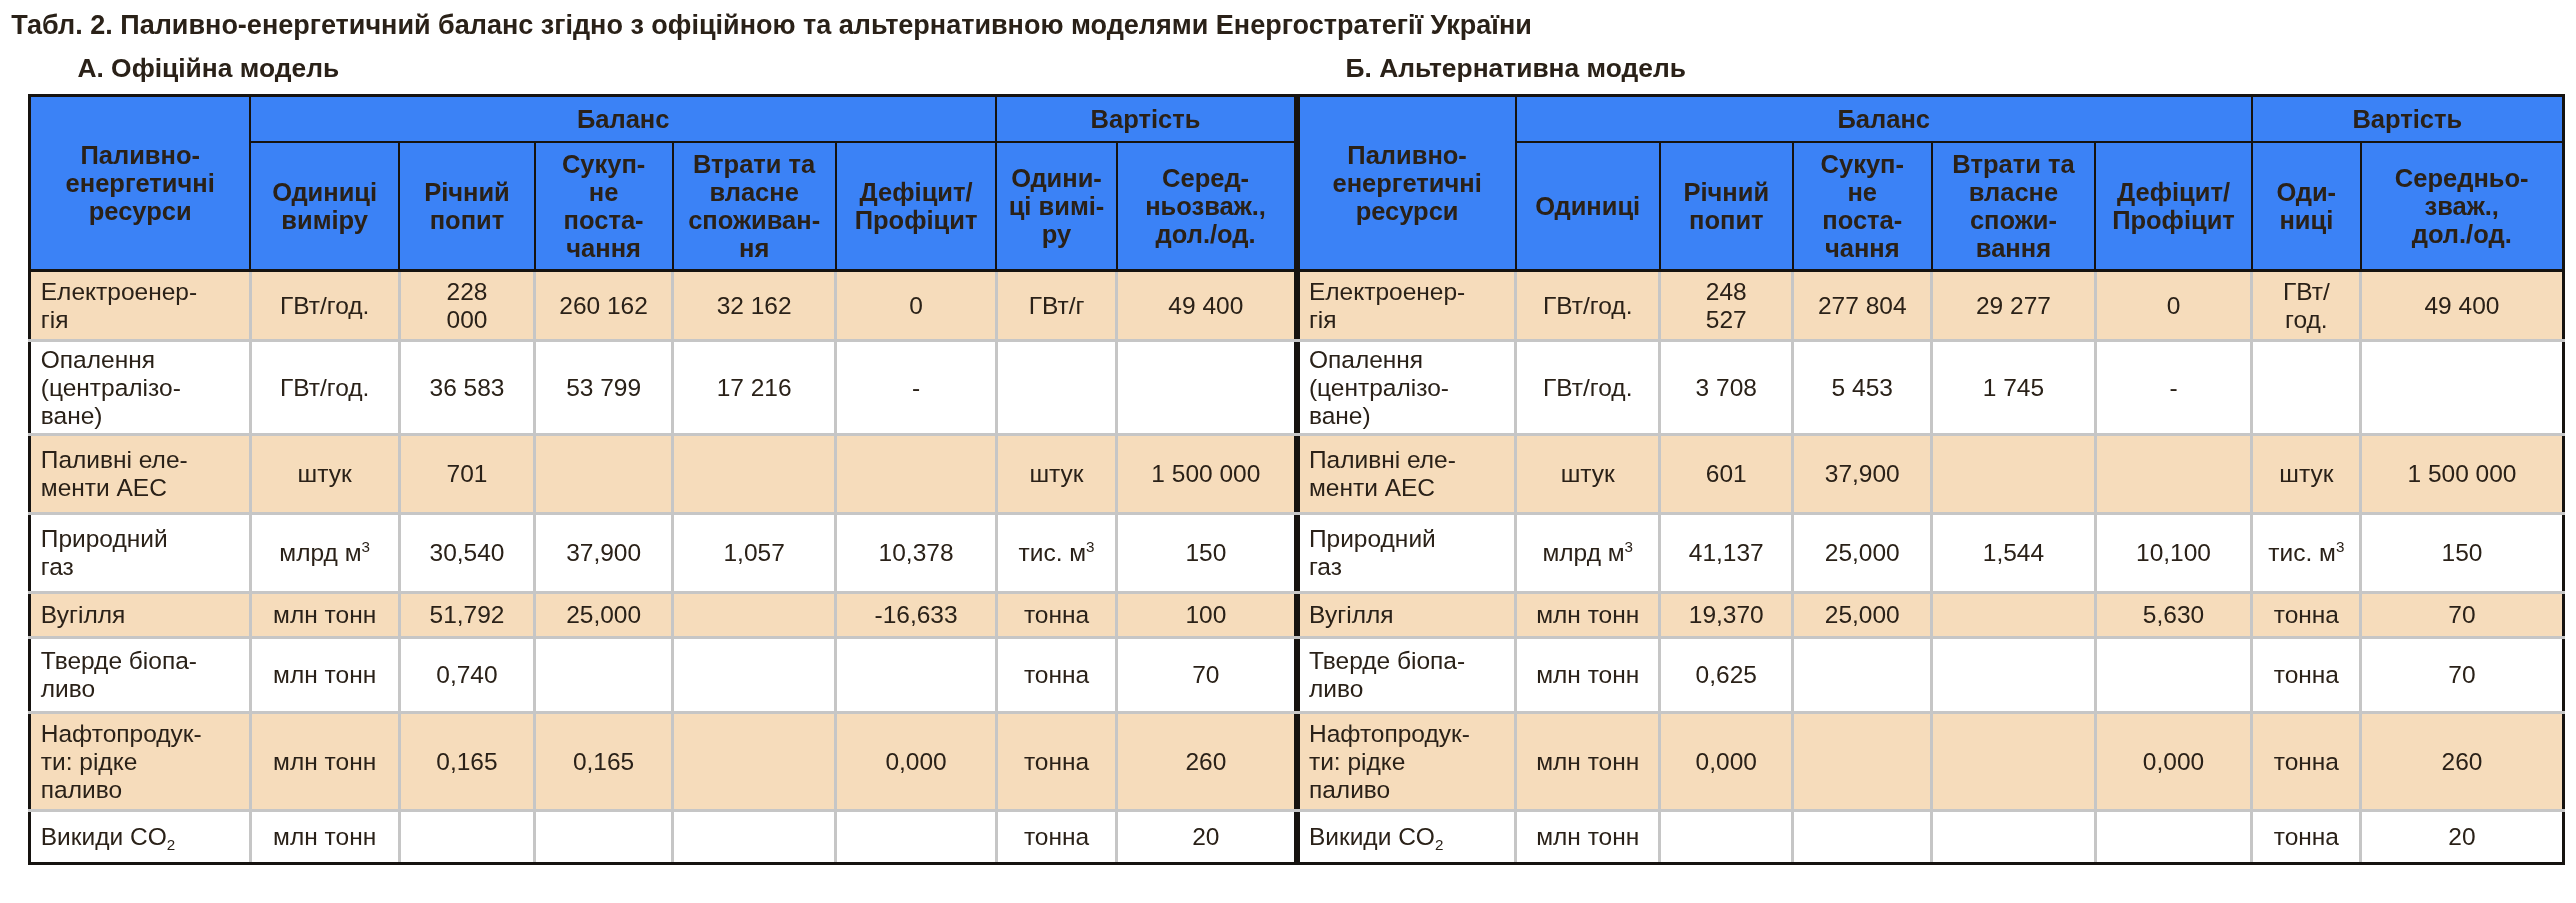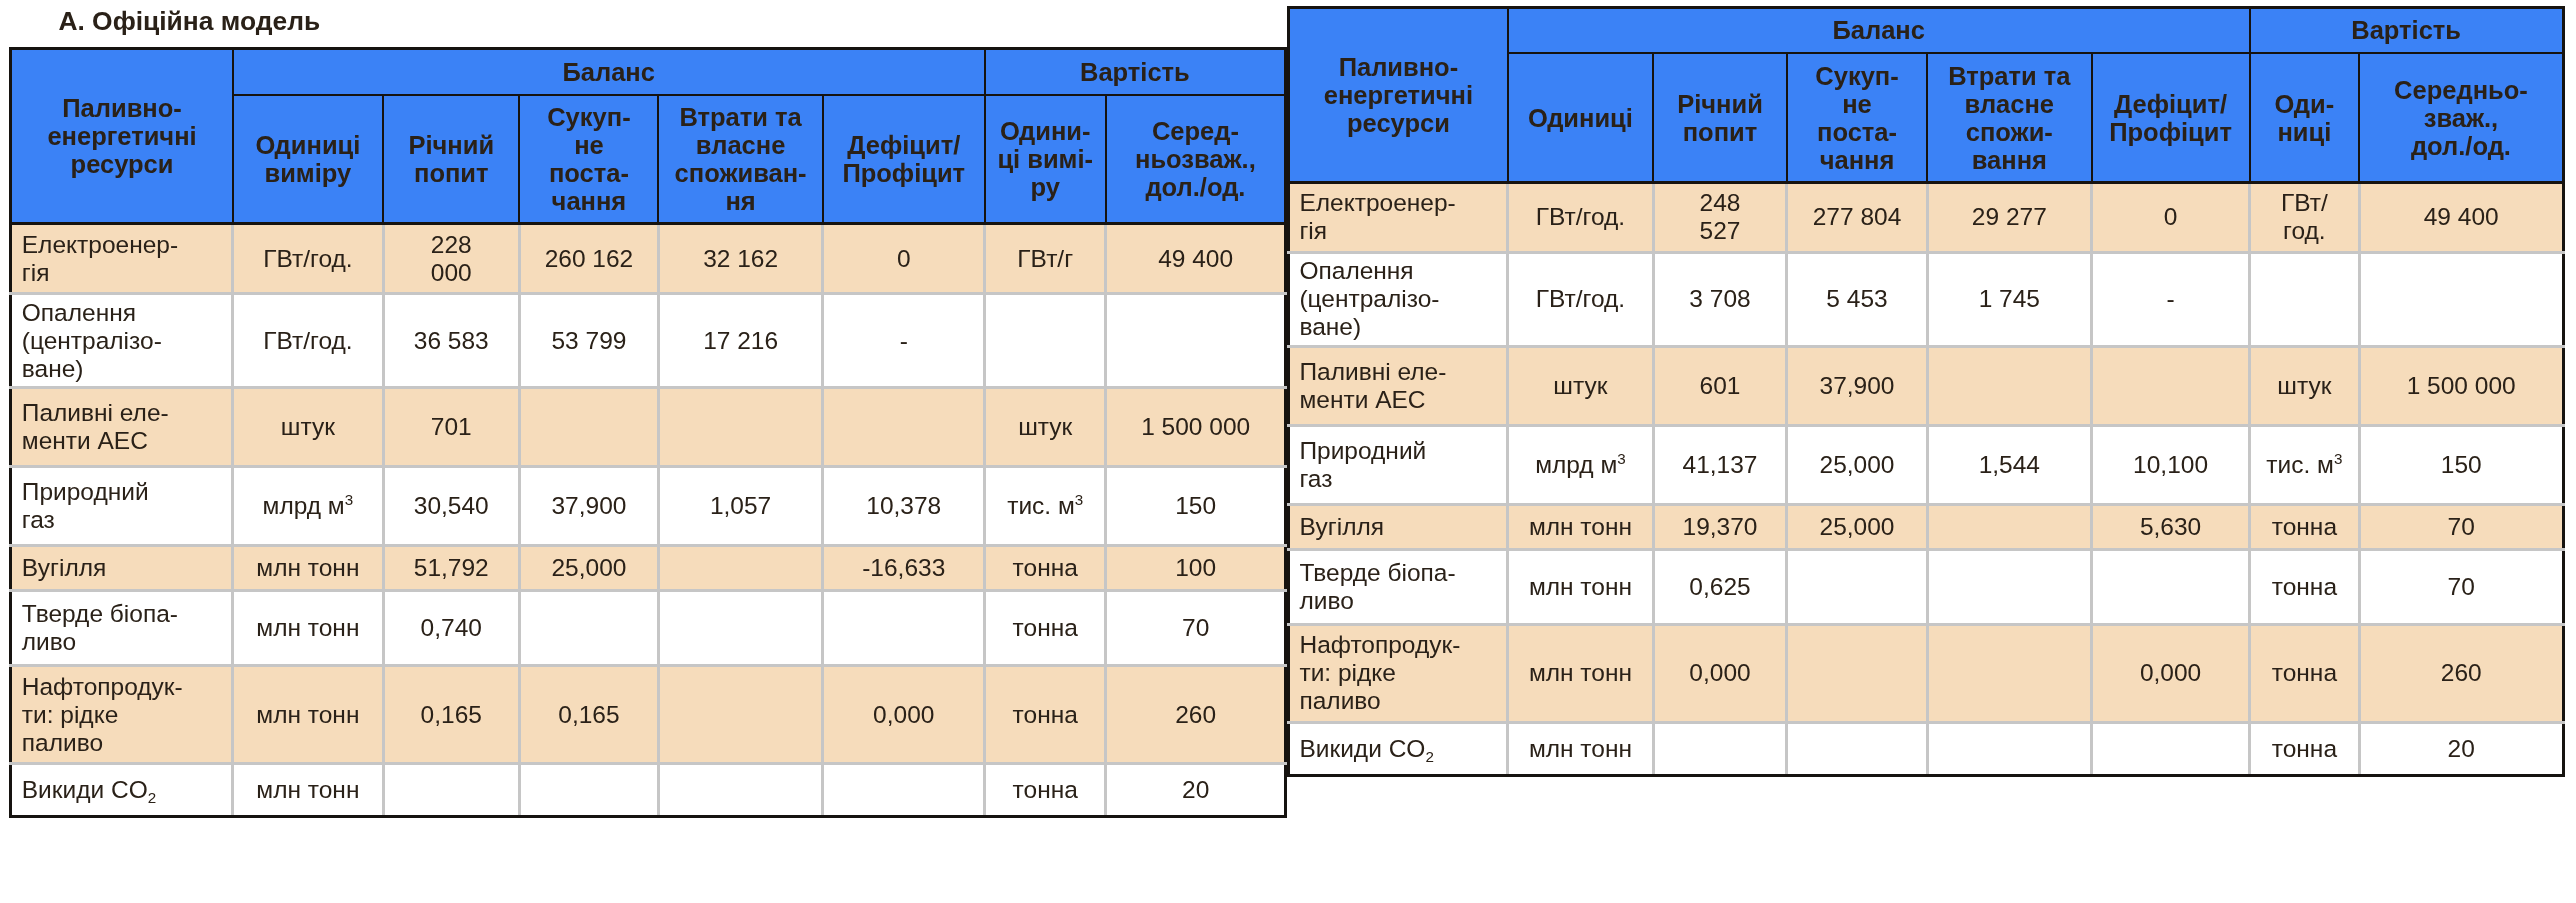--- a/index.html
+++ b/index.html
@@ -3,21 +3,21 @@
 <meta charset="utf-8">
 <style>
   html,body{margin:0;padding:0;background:#ffffff;}
   body{
     width:2576px;height:903px;overflow:hidden;
     font-family:"Liberation Sans","DejaVu Sans",sans-serif;
     color:#2a2118;
   }
   .page{padding:5.7px 11.3px 0 9.4px;}
   .page-title{font-weight:bold;font-size:27px;line-height:32px;padding:3.8px 0 11.3px 1.9px;}
-  .tables{display:flex;align-items:flex-start;}
+  .tables{display:flex;align-items:flex-start;margin-left:19px;}
   .model{flex:1;min-width:0;}
   .section-label{font-weight:bold;font-size:26.4px;line-height:30px;margin:0 0 11.3px 49px;}
   table{
     width:100%;border-collapse:collapse;table-layout:fixed;
     border:3.8px solid #161310;
   }
   th,td{
     padding:2.8px 7.5px;vertical-align:middle;text-align:center;
     font-size:24.5px;line-height:28px;word-wrap:break-word;
   }
@@ -39,20 +39,21 @@
   tbody tr:nth-child(6){height:75px;}
   tbody tr:nth-child(7){height:98px;}
   tbody tr:nth-child(8){height:53px;}
   sup{font-size:62%;line-height:0;vertical-align:super;}
   sub{font-size:62%;line-height:0;vertical-align:-0.35em;}
 </style>
 </head>
 <body>
 
 <div class="page">
+  <div class="page-title">Табл. 2. Паливно-енергетичний баланс згідно з офіційною та альтернативною моделями Енергостратегії України</div>
 
   <div class="tables">
 
     <section class="model">
       <h2 class="section-label">А. Офіційна модель</h2>
       <table>
         <colgroup>
           <col style="width:17.4%">
             <col style="width:11.8%">
             <col style="width:10.7%">
@@ -157,20 +158,21 @@
               <td></td>
               <td></td>
               <td>тонна</td>
               <td>20</td>
             </tr>
           </tbody>
         </table>
     </section>
 
     <section class="model">
+      <h2 class="section-label">Б. Альтернативна модель</h2>
       <table>
         <colgroup>
           <col style="width:17.2%">
             <col style="width:11.4%">
             <col style="width:10.5%">
             <col style="width:11.0%">
           <col style="width:12.9%">
             <col style="width:12.4%">
             <col style="width:8.6%">
             <col style="width:16.0%">

